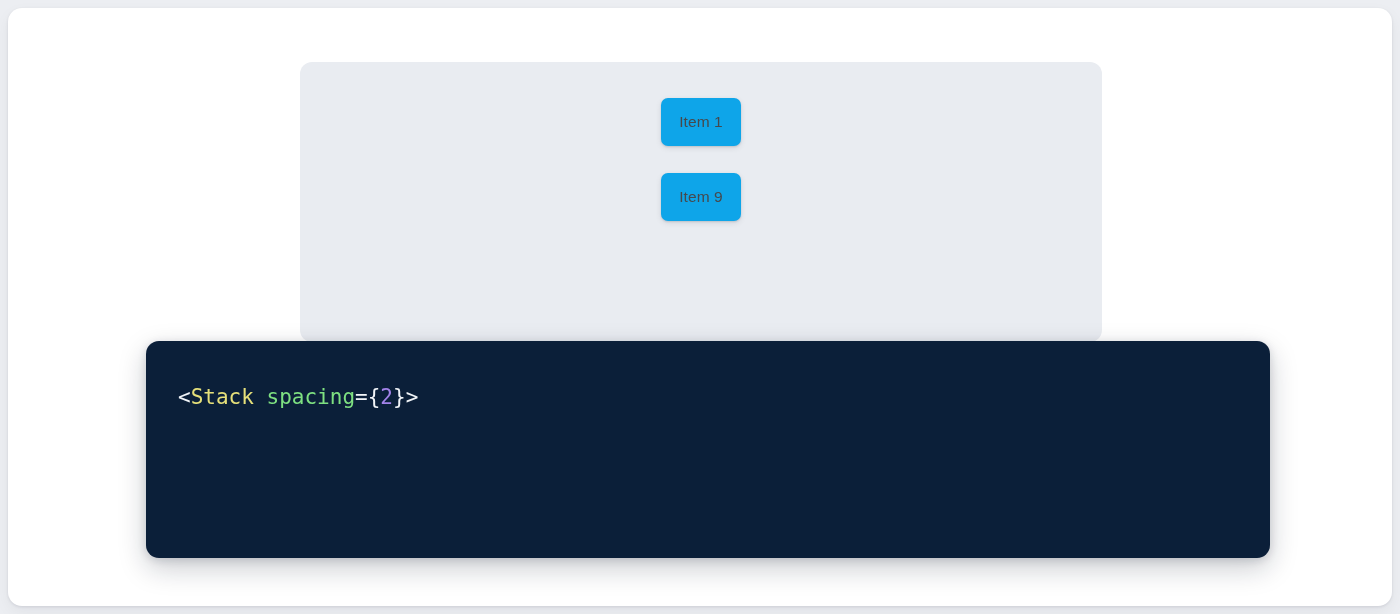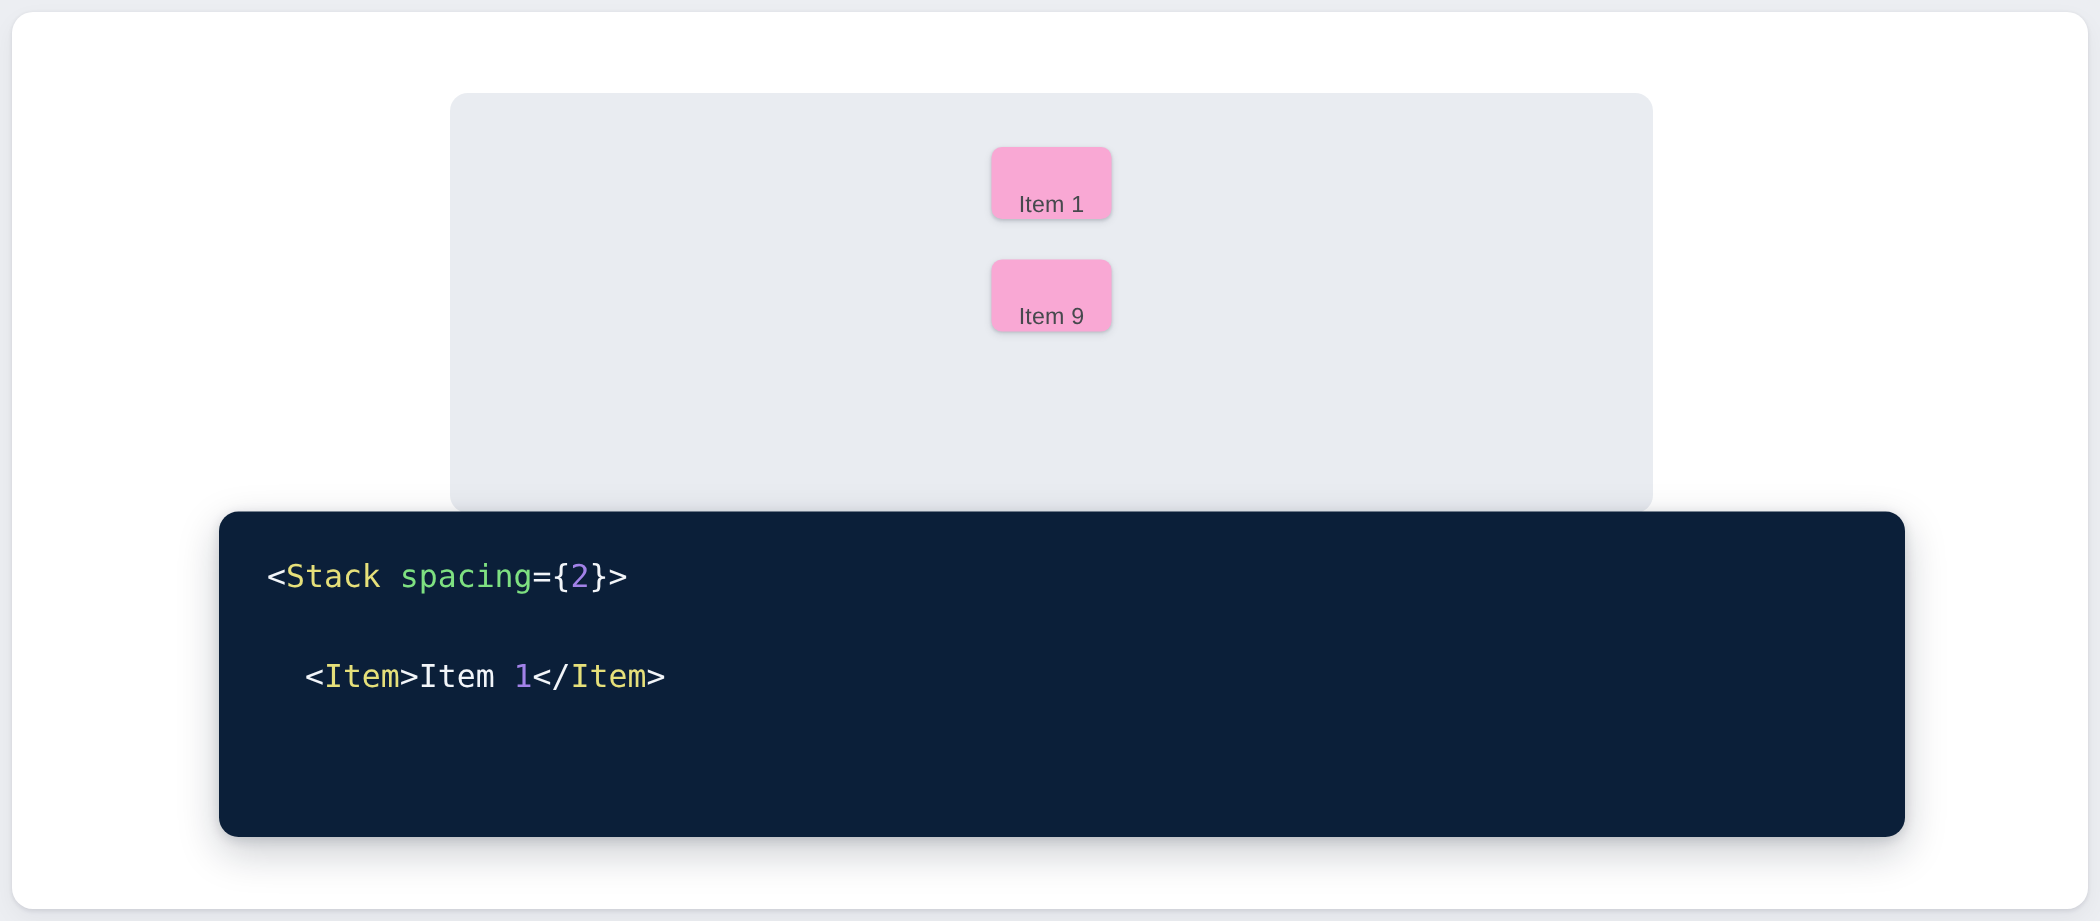--- a/index.html
+++ b/index.html
@@ -48,43 +48,43 @@
   
   .stack {
     display: flex;
     flex-direction: column;
     align-items: center;
     gap: 27px;
   }
   .stack-item {
     width: 80px;
     height: 48px;
-    background: #f9a8d4;
+    background: #0ea5e9;
     border-radius: 7px;
     display: flex;
-    align-items: flex-end;
+    align-items: center;
     justify-content: center;
     font-size: 15.5px;
     color: #46494d;
     letter-spacing: 0.1px;
     box-shadow: 0 1px 2px rgba(15, 23, 42, 0.14),
                 0 2px 6px rgba(15, 23, 42, 0.09);
   }
 
   
   .code-panel {
     position: absolute;
     left: 138px;
     top: 333px;
     width: 1124px;
     height: 217px;
     background: #0b1f39;
     border-radius: 13px;
     box-sizing: border-box;
-    padding: 27px 32px;
+    padding: 40px 32px;
     box-shadow: 0 10px 28px rgba(15, 23, 42, 0.22),
                 0 2px 8px rgba(15, 23, 42, 0.14);
     overflow: hidden;
   }
   .code-block {
     margin: 0;
     font-family: "DejaVu Sans Mono", "Liberation Mono", monospace;
     font-size: 21px;
     line-height: 33.6px;
     color: #f2f5f9;
@@ -110,18 +110,17 @@
           <span>Item 1</span>
         </div>
         <div class="stack-item">
           <span>Item 9</span>
         </div>
       </div>
   </div>
 
   <div class="code-panel">
     <pre class="code-block" id="code-block"><span class="code-line"><span class="tok-punct">&lt;</span><span class="tok-tag">Stack</span><span class="tok-punct"> </span><span class="tok-attr">spacing</span><span class="tok-punct">={</span><span class="tok-num">2</span><span class="tok-punct">}&gt;</span></span>
-<span class="code-line">  <span class="tok-punct">&lt;</span><span class="tok-tag">Item</span><span class="tok-punct">&gt;</span><span class="tok-text">Item </span><span class="tok-num">1</span><span class="tok-punct">&lt;/</span><span class="tok-tag">Item</span><span class="tok-punct">&gt;</span></span>
 
 </pre>
   </div>
 
 </div>
 
 </body></html>

